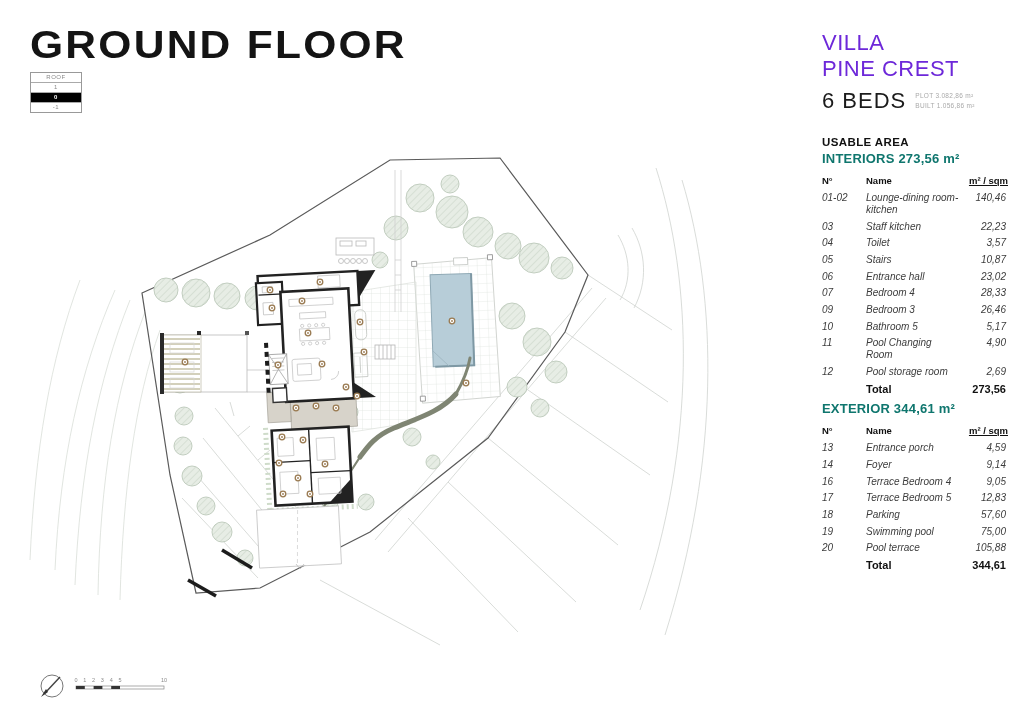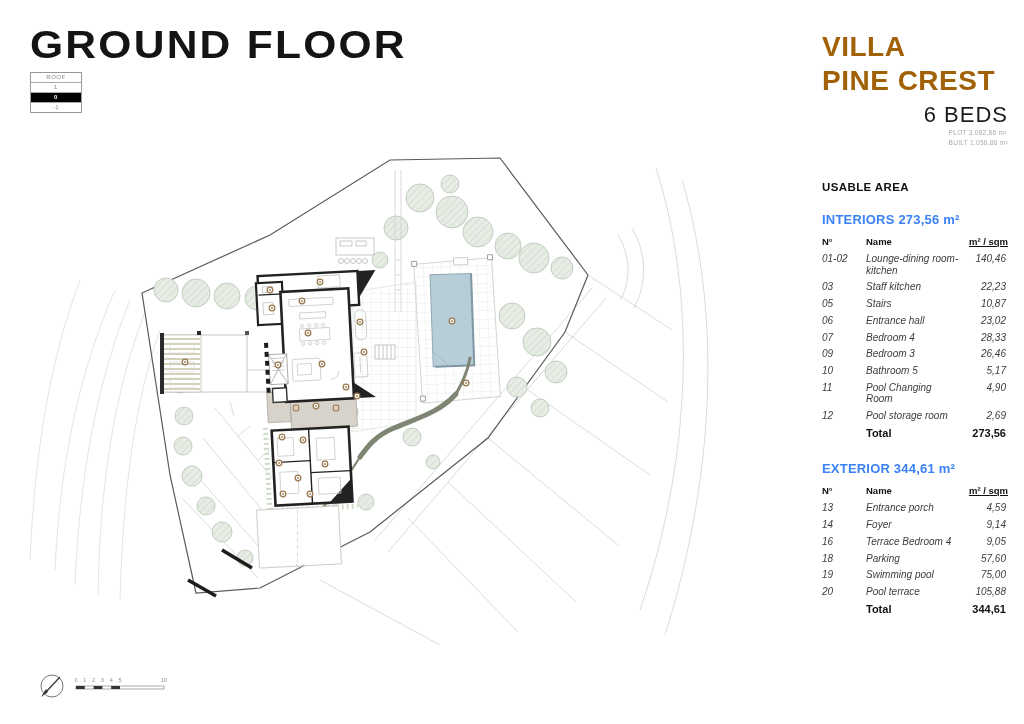--- a/index.html
+++ b/index.html
@@ -25,26 +25,26 @@
     letter-spacing:0.5px;cursor:pointer;
   }
   .floor-row:last-child{border-bottom:none;}
   .floor-row.active{background:#000;color:#fff;font-weight:700;}
   
   .plan-wrap{position:absolute;left:20px;top:140px;width:690px;height:510px;}
   
   .scale-wrap{position:absolute;left:28px;top:664px;width:170px;height:44px;}
   
   .sidebar{position:absolute;left:822px;top:30px;width:186px;}
-  .villa-name{font-size:28px;font-weight:700;letter-spacing:0.5px;color:#a16207;line-height:1.2;}
-  .beds-row{display:flex;align-items:flex-end;margin-top:5px;flex-direction:column;}
+  .villa-name{font-size:22px;font-weight:400;letter-spacing:0.5px;color:#6d28d9;line-height:1.2;}
+  .beds-row{display:flex;align-items:flex-end;margin-top:5px;}
   .beds{font-size:22px;font-weight:500;letter-spacing:1px;color:#1b1b1b;}
   .plot-built{margin-left:9px;margin-bottom:3px;font-size:6.5px;color:#a9a9a9;letter-spacing:0.3px;line-height:1.5;}
-  .usable{margin-top:30px;font-size:11.5px;font-weight:700;letter-spacing:0.4px;color:#111;}
-  .section-title{margin-top:19px;font-size:13px;font-weight:700;color:#3b82f6;letter-spacing:0.2px;}
+  .usable{margin-top:22px;font-size:11.5px;font-weight:700;letter-spacing:0.4px;color:#111;}
+  .section-title{margin-top:3px;font-size:13px;font-weight:700;color:#0f766e;letter-spacing:0.2px;}
   .table{margin-top:9px;}
   .thead,.trow,.totalrow{display:grid;grid-template-columns:42px 1fr 46px;column-gap:2px;align-items:start;}
   .thead{font-size:9.5px;font-weight:700;color:#111;padding-bottom:4px;}
   .trow{font-size:10px;color:#3c3c3c;padding:2.6px 0;line-height:1.15;font-style:italic;}
   .totalrow{font-size:11px;font-weight:700;color:#111;padding:3px 0;}
   .c-val{text-align:right;padding-right:2px;}
   .thead .c-val{padding-right:0;text-decoration:underline;}
 </style>
 </head>
 <body>
@@ -416,20 +416,25 @@
           <span class="c-n">01-02</span>
           <span class="c-name">Lounge-dining room-kitchen</span>
           <span class="c-val">140,46</span>
         </div>
         <div class="trow">
           <span class="c-n">03</span>
           <span class="c-name">Staff kitchen</span>
           <span class="c-val">22,23</span>
         </div>
         <div class="trow">
+          <span class="c-n">04</span>
+          <span class="c-name">Toilet</span>
+          <span class="c-val">3,57</span>
+        </div>
+        <div class="trow">
           <span class="c-n">05</span>
           <span class="c-name">Stairs</span>
           <span class="c-val">10,87</span>
         </div>
         <div class="trow">
           <span class="c-n">06</span>
           <span class="c-name">Entrance hall</span>
           <span class="c-val">23,02</span>
         </div>
         <div class="trow">
@@ -482,20 +487,25 @@
           <span class="c-n">14</span>
           <span class="c-name">Foyer</span>
           <span class="c-val">9,14</span>
         </div>
         <div class="trow">
           <span class="c-n">16</span>
           <span class="c-name">Terrace Bedroom 4</span>
           <span class="c-val">9,05</span>
         </div>
         <div class="trow">
+          <span class="c-n">17</span>
+          <span class="c-name">Terrace Bedroom 5</span>
+          <span class="c-val">12,83</span>
+        </div>
+        <div class="trow">
           <span class="c-n">18</span>
           <span class="c-name">Parking</span>
           <span class="c-val">57,60</span>
         </div>
         <div class="trow">
           <span class="c-n">19</span>
           <span class="c-name">Swimming pool</span>
           <span class="c-val">75,00</span>
         </div>
         <div class="trow">

